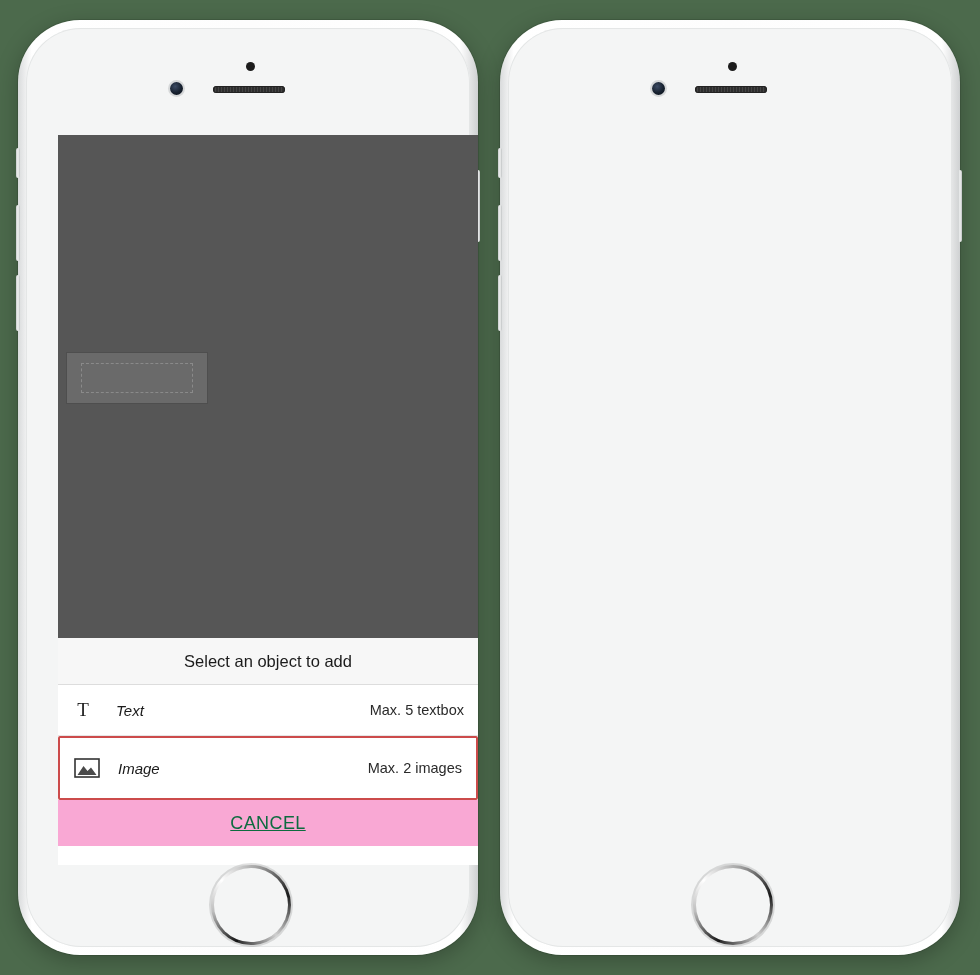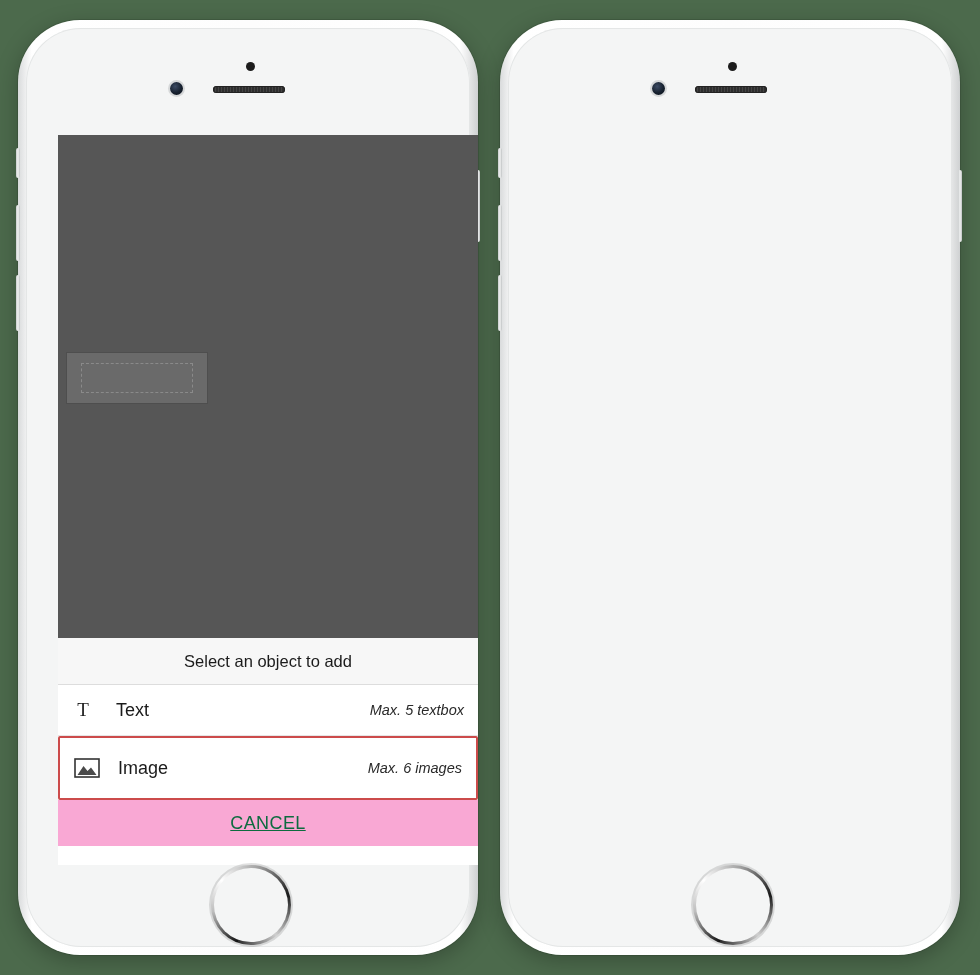--- a/index.html
+++ b/index.html
@@ -77,22 +77,22 @@
   .sheet-title{
     height:46px;display:flex;align-items:center;justify-content:center;
     font-size:16.5px;color:#1b1b1b;background:#f7f7f7;
     border-bottom:1px solid #dddddd;
   }
   .opt-row{
     height:51px;display:flex;align-items:center;background:#ffffff;
     border-bottom:1px solid #e6e6e6;padding:0 14px;box-sizing:border-box;
   }
   .opt-icon{width:44px;display:flex;align-items:center;justify-content:flex-start;color:#222;}
-  .opt-label{font-size:18px;color:#1b1b1b;flex:1;}
-  .opt-hint{font-size:14.5px;color:#2a2a2a;font-style:italic;}
+  .opt-label{font-size:15px;color:#1b1b1b;flex:1;font-style:italic;}
+  .opt-hint{font-size:14.5px;color:#2a2a2a;}
   .opt-row.highlight{
     border:2px solid #cc4b4b;border-radius:2px;height:64px;margin:0 0;
   }
   .cancel-row{
     height:46px;display:flex;align-items:center;justify-content:center;
     background:#f9a8d4;font-size:18px;color:#0d6b3f;letter-spacing:.4px;font-weight:500;text-decoration:underline;
   }
 </style>
 </head>
 <body>
@@ -129,21 +129,21 @@
 
 
       <div class="opt-row highlight">
         <span class="opt-icon">
           <svg width="26" height="20" viewBox="0 0 26 20">
             <rect x="1" y="1" width="24" height="18" fill="#fff" stroke="#333" stroke-width="1.6"></rect>
             <path d="M3.5 17 L9.5 8 L13.5 13 L17 9.5 L22.5 17 Z" fill="#4a4a4a"></path>
           </svg>
         </span>
         <span class="opt-label">Image</span>
-        <span class="opt-hint">Max. 6 images</span>
+        <span class="opt-hint">Max. 2 images</span>
       </div>
 
       <div class="cancel-row">CANCEL</div>
     </div>
 
     <div class="home" style="left:193px;top:845px;"></div>
   </div>
 
   <div class="phone right">
     <div class="btn-side l sb-silent"></div>

